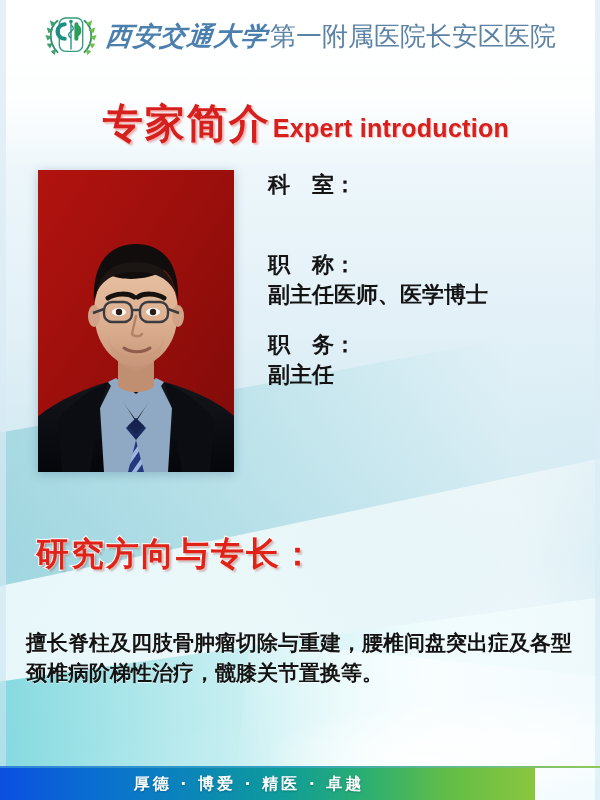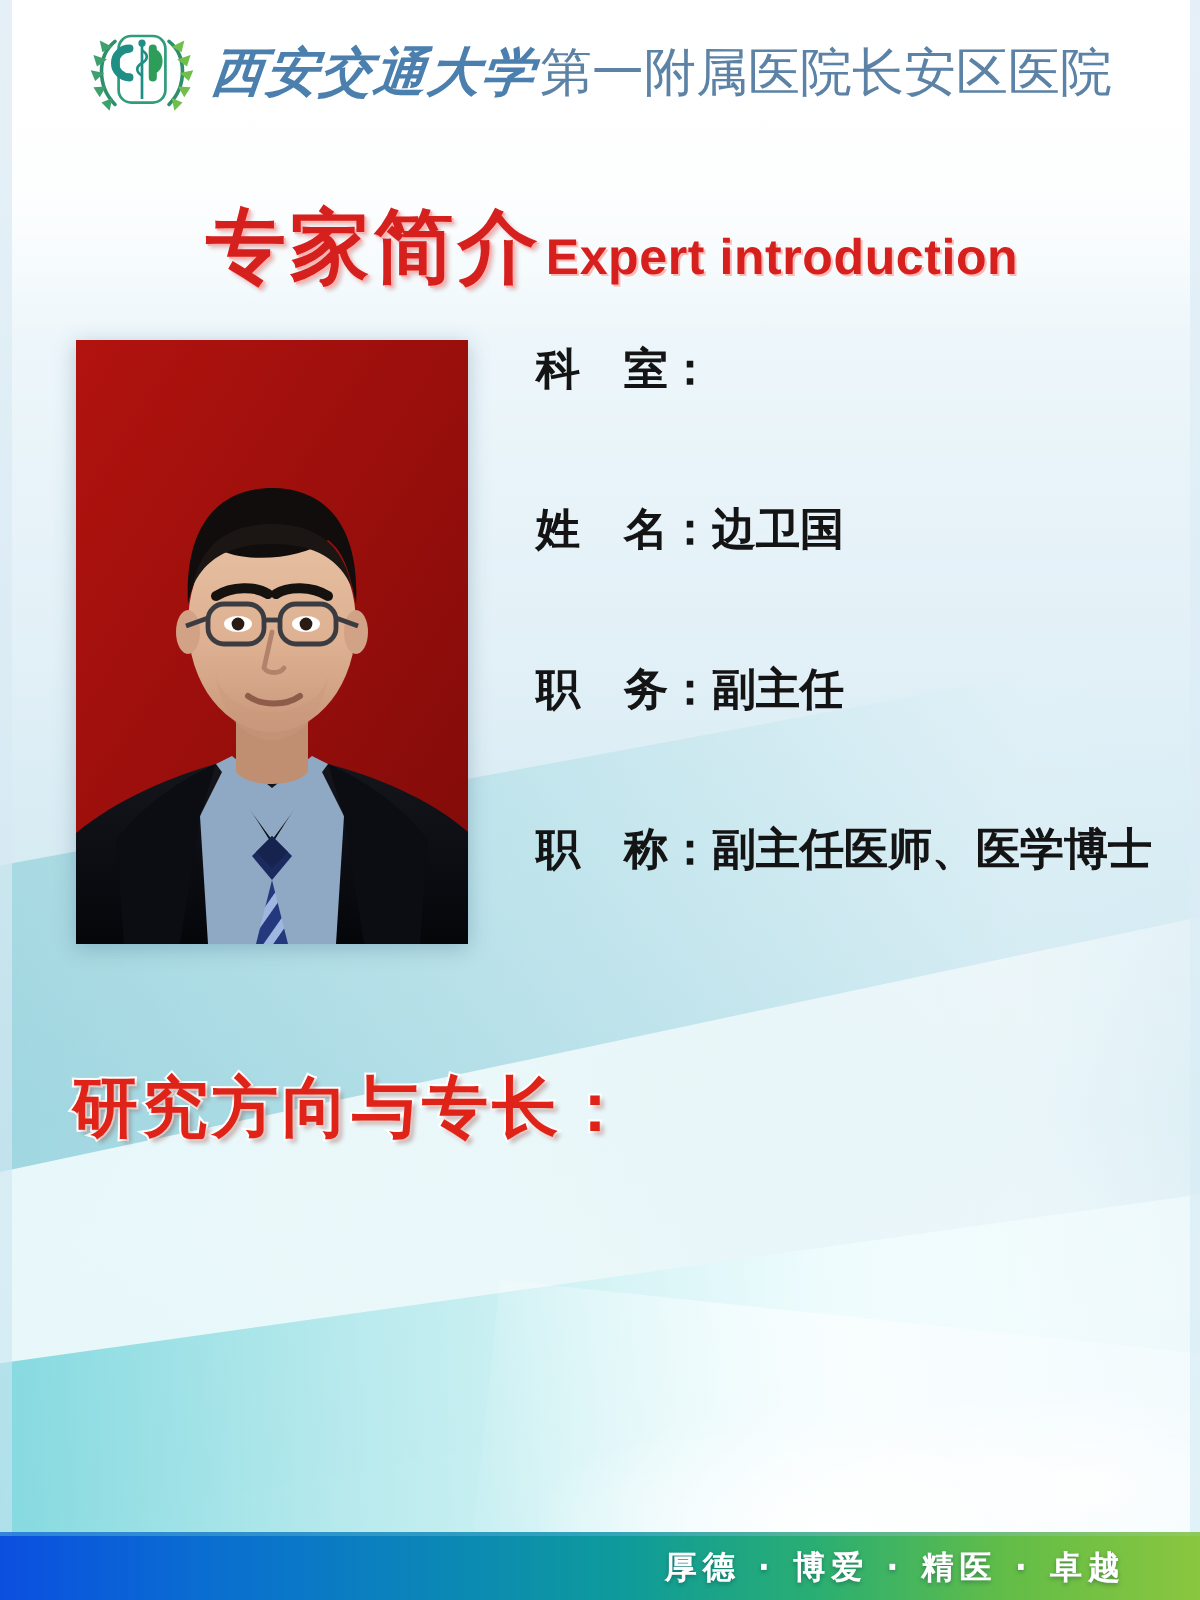--- a/index.html
+++ b/index.html
@@ -119,21 +119,21 @@
   
   .photo{
     position:absolute; left:38px; top:170px; width:196px; height:302px; z-index:6;
     background:#9c0f0c;
     box-shadow:0 2px 10px rgba(40,80,110,.28);
     overflow:hidden;
   }
 
   
   .info{ position:absolute; left:268px; top:170px; width:330px; z-index:6; }
-  .info-row{ height:80px; display:flex; align-items:flex-start; white-space:nowrap; }
+  .info-row{ height:80px; display:flex; align-items:flex-start; white-space:nowrap;flex-direction:column; }
   .info-label{
     font-size:22px; font-weight:700; color:#141414; letter-spacing:0px;
     font-family:"DejaVu Sans","Liberation Sans",sans-serif;
   }
   .info-value{
     font-size:22px; font-weight:700; color:#141414;
     font-family:"DejaVu Sans","Liberation Sans",sans-serif;
   }
 
   
@@ -151,23 +151,23 @@
   .body-text{
     position:absolute; left:26px; top:628px; width:552px; z-index:6;
     font-size:21px; font-weight:700; color:#141414; line-height:1.45;
     letter-spacing:0px; text-align:left;
     font-family:"DejaVu Sans","Liberation Sans",sans-serif;
     text-shadow:0 1px 0 rgba(255,255,255,.55);
   }
 
   
   .footer{
-    position:absolute; left:0; bottom:0; width:600px; height:32px; z-index:7;
+    position:absolute; left:0; bottom:0; width:535px; height:32px; z-index:7;
     background:linear-gradient(90deg,#0b4fe0 0%,#0a6fd0 18%,#0b86b8 36%,#0e9b9b 52%,#2aae72 68%,#63bd47 84%,#8ac63f 100%);
-    display:flex; align-items:center; justify-content:flex-end;
+    display:flex; align-items:center; justify-content:center;
     padding-right:37px;
   }
   .footer-slogan{
     color:#ffffff; font-size:16px; font-weight:700; letter-spacing:3px;
     white-space:nowrap;
     font-family:"DejaVu Sans","Liberation Sans",sans-serif;
     text-shadow:0 1px 2px rgba(0,40,60,.35);
   }
   .footer-top{
     position:absolute; left:0; bottom:32px; width:600px; height:2px; z-index:7;
@@ -298,34 +298,31 @@
 
       <path d="M70 168 C76 192 120 192 126 168 C122 196 104 200 98 200 C92 200 74 196 70 168 Z" fill="#c99a7d" opacity=".45"></path>
     </svg>
   </div>
 
   <div class="info">
     <div class="info-row">
       <span class="info-label">科　室：</span>
     </div>
     <div class="info-row">
-      <span class="info-label">姓　名：</span>
-      <span class="info-value">边卫国</span>
+      <span class="info-label">职　称：</span>
+      <span class="info-value">副主任医师、医学博士</span>
     </div>
     <div class="info-row">
       <span class="info-label">职　务：</span>
       <span class="info-value">副主任</span>
     </div>
-    <div class="info-row">
-      <span class="info-label">职　称：</span>
-      <span class="info-value">副主任医师、医学博士</span>
-    </div>
   </div>
 
   <div class="research-head">研究方向与专长：</div>
 
+  <div class="body-text">擅长脊柱及四肢骨肿瘤切除与重建，腰椎间盘突出症及各型颈椎病阶梯性治疗，髋膝关节置换等。</div>
 
   <div class="footer-top"></div>
   <div class="footer">
     <span class="footer-slogan">厚德 · 博爱 · 精医 · 卓越</span>
   </div>
 
 </div>
 
 </body></html>

